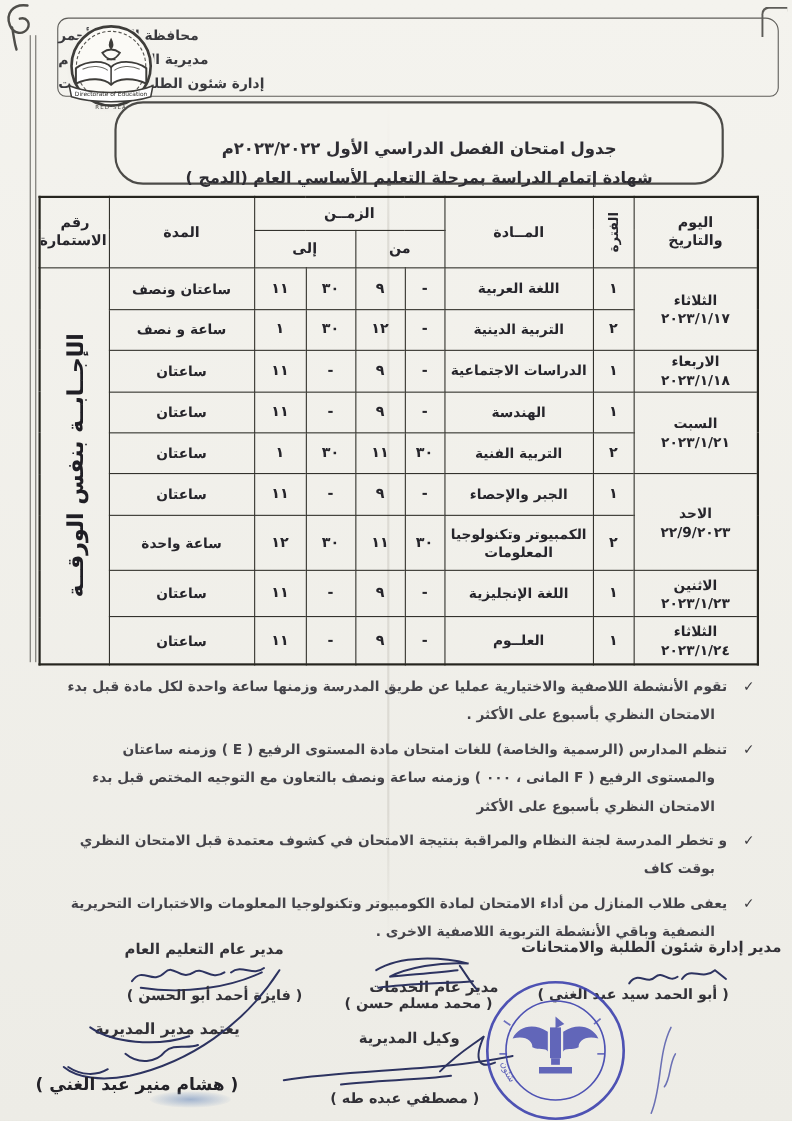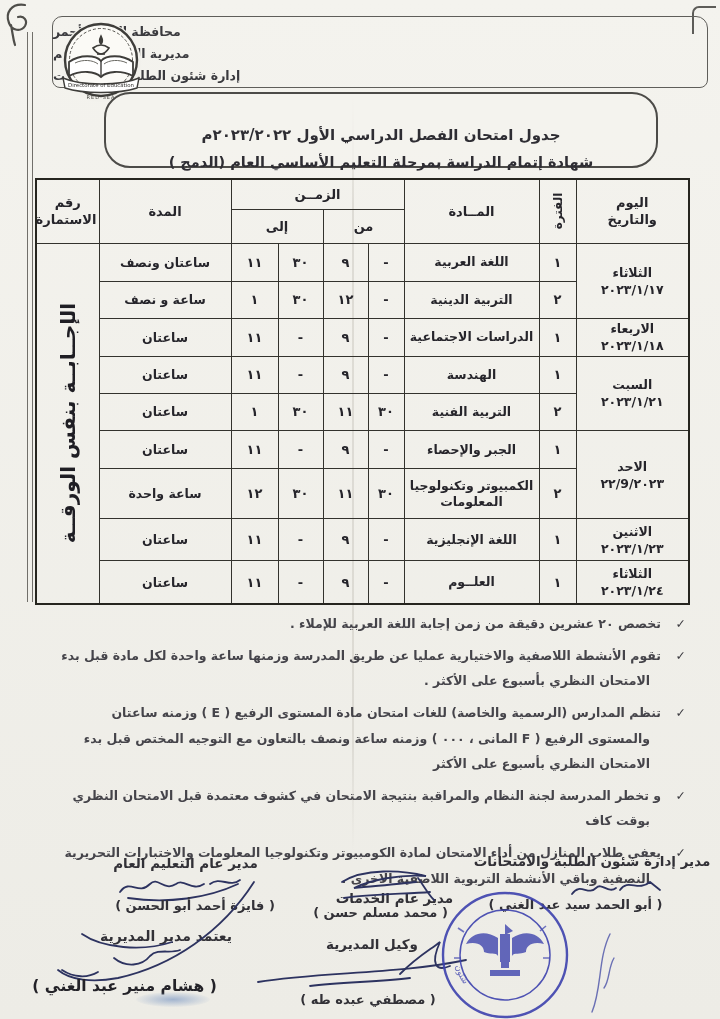--- a/index.html
+++ b/index.html
@@ -262,21 +262,20 @@
       <td class="num">-</td>
       <td class="num">٩</td>
       <td class="num">-</td>
       <td class="num">١١</td>
       <td class="dur">ساعتان</td>
     </tr>
   </tbody>
     </table>
 
   <div class="notes">
-    <p><span class="check">✓</span><span>تخصص ٢٠ عشرين دقيقة من زمن إجابة اللغة العربية للإملاء .</span></p>
     <p><span class="check">✓</span><span>تقوم الأنشطة اللاصفية والاختيارية عمليا عن طريق المدرسة وزمنها ساعة واحدة لكل مادة قبل بدء الامتحان النظري بأسبوع على الأكثر .</span></p>
     <p><span class="check">✓</span><span>تنظم المدارس (الرسمية والخاصة) للغات امتحان مادة المستوى الرفيع ( E ) وزمنه ساعتان والمستوى الرفيع ( F المانى ، ٠٠٠ ) وزمنه ساعة ونصف بالتعاون مع التوجيه المختص قبل بدء الامتحان النظري بأسبوع على الأكثر</span></p>
     <p><span class="check">✓</span><span>و تخطر المدرسة لجنة النظام والمراقبة بنتيجة الامتحان في كشوف معتمدة قبل الامتحان النظري بوقت كاف</span></p>
     <p><span class="check">✓</span><span>يعفى طلاب المنازل من أداء الامتحان لمادة الكومبيوتر وتكنولوجيا المعلومات   والاختبارات التحريرية النصفية وباقي الأنشطة التربوية اللاصفية الاخرى .</span></p>
   </div>
 
   <div class="sg t135" style="left:472px;top:853px;width:240px;">مدير إدارة شئون الطلبة والامتحانات</div>
   <svg class="sig-svg" style="left:562px;top:874px;" width="110" height="28" viewBox="0 0 110 28">
     <path d="M10 20 C18 8, 26 22, 34 14 C40 8, 46 20, 54 14 M58 16 C66 4, 76 18, 88 8 L98 16"></path>
   </svg>
@@ -298,21 +297,21 @@
   <div class="sg t13" style="left:100px;top:898px;width:190px;">( فايزة أحمد أبو الحسن )</div>
 
   <div class="sg t135" style="left:312px;top:936px;width:120px;">وكيل المديرية</div>
   <svg class="sig-svg" style="left:250px;top:938px;" width="225" height="62" viewBox="0 0 225 62">
     <path d="M8 44 C70 34, 150 36, 216 22"></path>
     <path d="M150 36 C168 18, 180 12, 190 4 C180 26, 186 34, 200 28"></path>
     <path d="M60 48 C90 44, 130 44, 160 40"></path>
   </svg>
   <div class="sg t13" style="left:293px;top:992px;width:150px;">( مصطفي عبده طه )</div>
 
-  <div class="sg t14" style="left:76px;top:928px;width:180px;">يعتمد مدير المديرية</div>
+  <div class="sg t14" style="left:62px;top:928px;width:180px;">يعتمد مدير المديرية</div>
   <svg class="sig-svg" style="left:22px;top:874px;" width="245" height="120" viewBox="0 0 245 120">
     <path d="M232 8 C200 58, 150 92, 96 104 C70 109, 48 106, 36 96"></path>
     <path d="M60 60 C80 74, 120 78, 150 68"></path>
     <path d="M92 84 C104 94, 120 92, 128 82 C136 74, 148 80, 158 76"></path>
     <path d="M40 96 C52 104, 66 104, 76 98"></path>
   </svg>
   <div class="sg t15" style="left:22px;top:977px;width:205px;">( هشام منير عبد الغني )</div>
 
   <div class="stamp-wrap">
     <svg width="134" height="134" viewBox="0 0 134 134">

